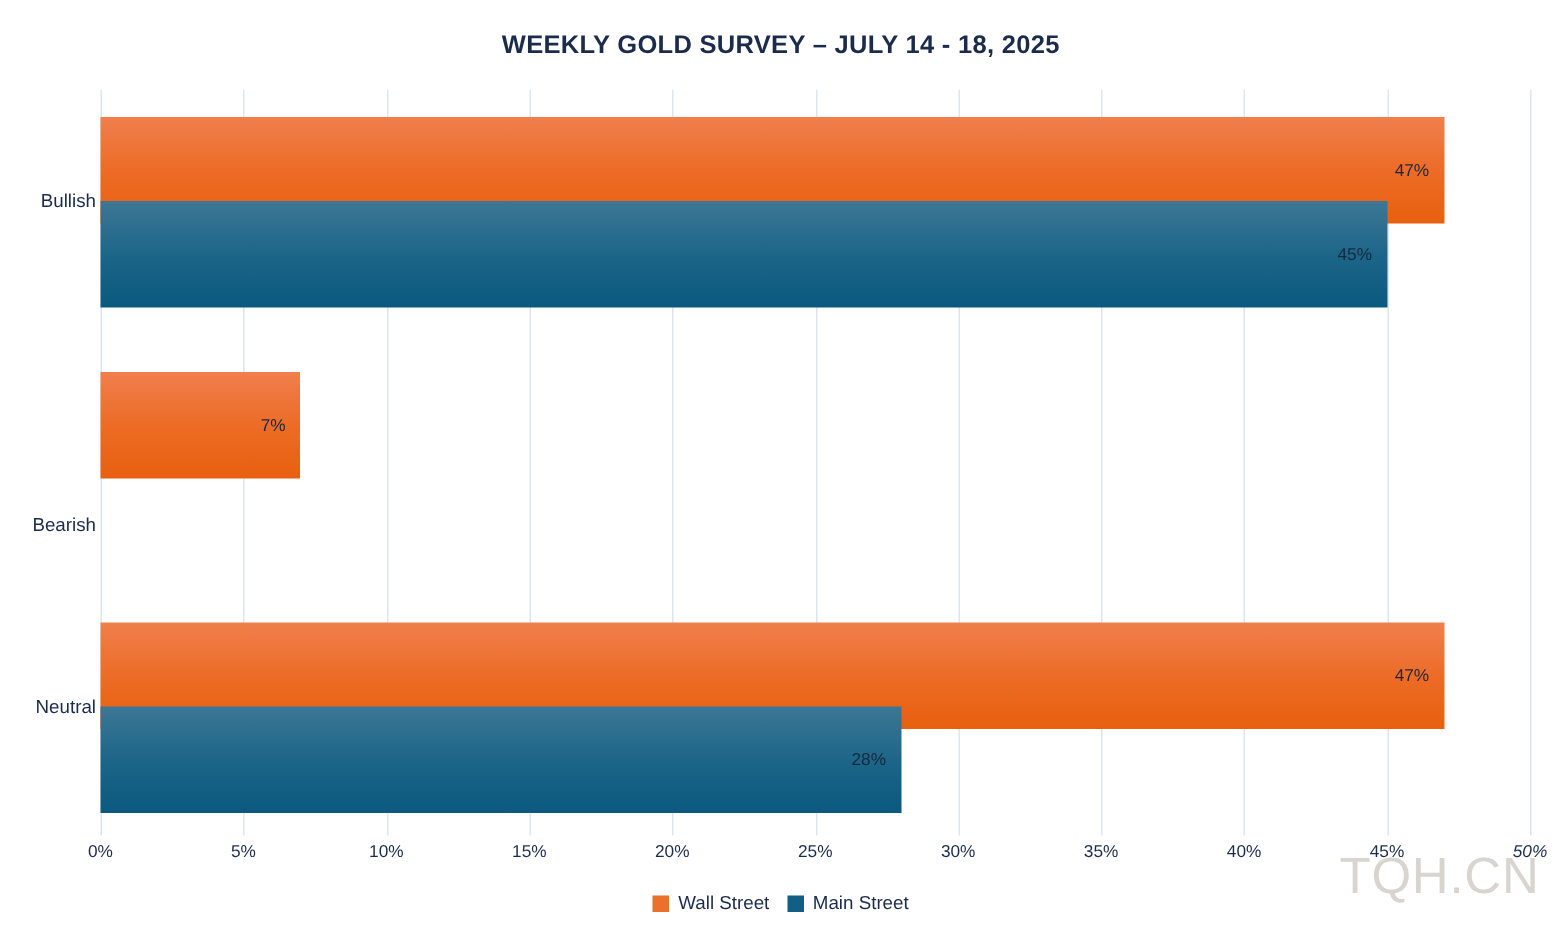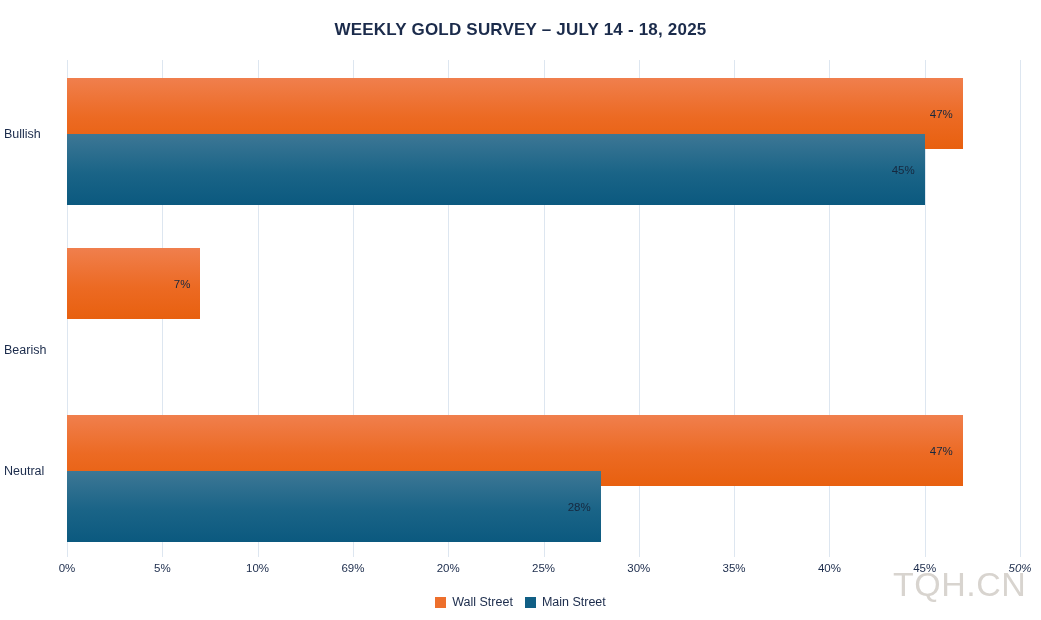--- a/index.html
+++ b/index.html
@@ -44,21 +44,21 @@
     bottom: 0;
     width: 1px;
     background: #dde6f0;
   }
 
   
   .cat-label {
     position: absolute;
     right: 1041px;
     width: 60px;
-    text-align: left;
+    text-align: right;
     font-size: 12.5px;
     color: #1b2b4b;
     white-space: nowrap;
   }
   #y-axis-labels {
     position: absolute;
     left: 0;
     top: 60px;
     width: 60px;
     height: 497px;
@@ -189,21 +189,21 @@
     </div>
     <div class="bar main" style="top: 411px; width: 533.68px;">
       <span class="bar-value">28%</span>
     </div>
   </div>
 
 <div id="x-axis">
     <div class="tick-label" style="left: 0px;">0%</div>
     <div class="tick-label" style="left: 95.3px;">5%</div>
     <div class="tick-label" style="left: 190.6px;">10%</div>
-    <div class="tick-label" style="left: 285.9px;">69%</div>
+    <div class="tick-label" style="left: 285.9px;">15%</div>
     <div class="tick-label" style="left: 381.2px;">20%</div>
     <div class="tick-label" style="left: 476.5px;">25%</div>
     <div class="tick-label" style="left: 571.8px;">30%</div>
     <div class="tick-label" style="left: 667.1px;">35%</div>
     <div class="tick-label" style="left: 762.4px;">40%</div>
     <div class="tick-label" style="left: 857.7px;">45%</div>
     <div class="tick-label" style="left: 953px; font-style: italic;">50%</div>
   </div>
 
 <div id="legend">

